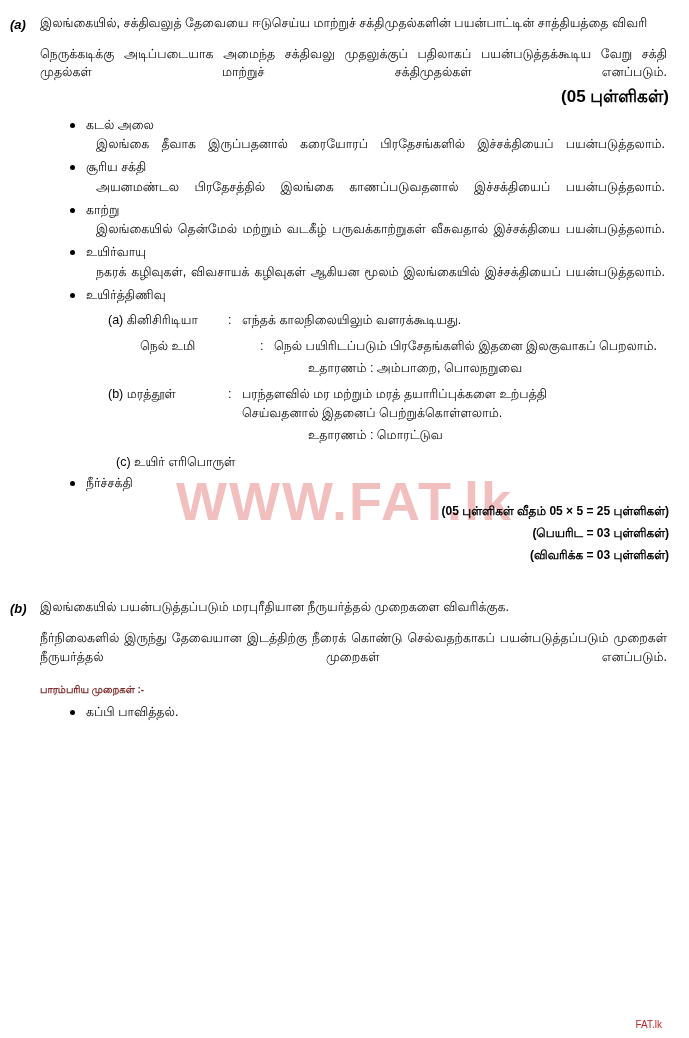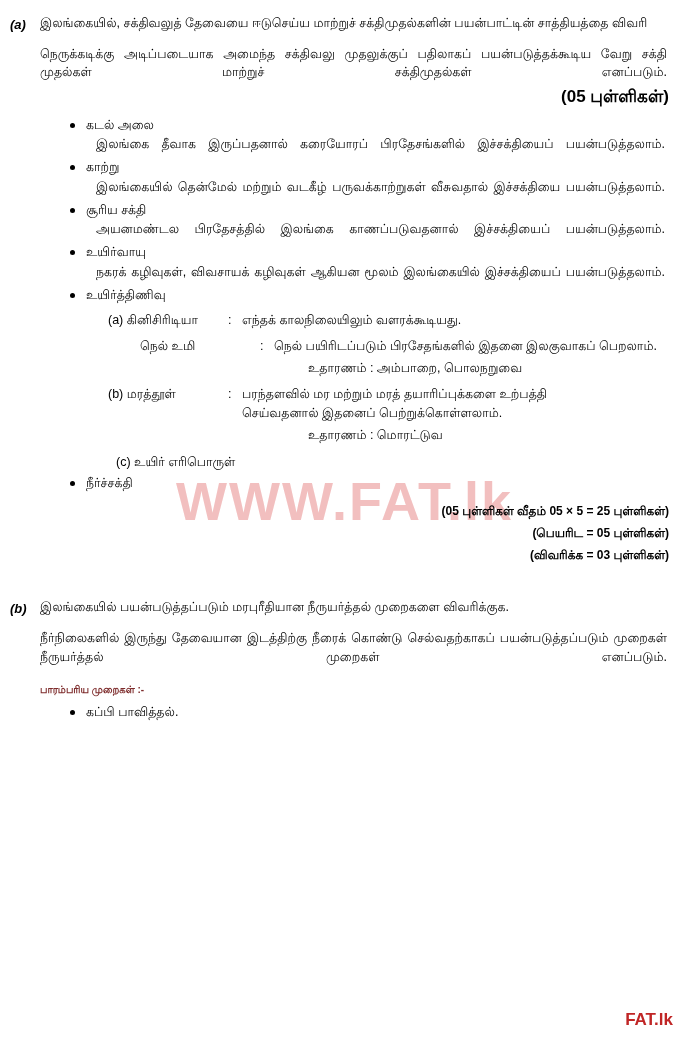--- a/index.html
+++ b/index.html
@@ -174,24 +174,24 @@
     padding-left: 16px;
   }
   ul.dashes > li::before {
     content: "-";
     position: absolute;
     left: 0;
     top: 0;
   }
   .footer {
     position: absolute;
-    right: 16px;
+    right: 27px;
     bottom: 8px;
-    font-weight: bold;
-    font-size: 17px;
+    font-weight: normal;
+    font-size: 10px;
     color: #c02626;
     z-index: 10;
   }
 </style>
 </head>
 <body>
 
 <div class="page">
 
   <div class="watermark">WWW.FAT.lk</div>
@@ -205,26 +205,26 @@
 
     <div class="para j">நெருக்கடிக்கு அடிப்படையாக அமைந்த சக்திவலு முதலுக்குப் பதிலாகப் பயன்படுத்தக்கூடிய வேறு சக்தி முதல்கள் மாற்றுச் சக்திமுதல்கள் எனப்படும்.</div>
     <div class="marks-right">(05 புள்ளிகள்)</div>
 
     <ul class="bullets">
       <li>
         <div class="bhead">கடல் அலை</div>
         <div class="bbody sp">இலங்கை தீவாக இருப்பதனால் கரையோரப் பிரதேசங்களில் இச்சக்தியைப் பயன்படுத்தலாம்.</div>
       </li>
       <li>
+        <div class="bhead">சூரிய சக்தி</div>
+        <div class="bbody sp">அயனமண்டல பிரதேசத்தில் இலங்கை காணப்படுவதனால் இச்சக்தியைப் பயன்படுத்தலாம்.</div>
+      </li>
+      <li>
         <div class="bhead">காற்று</div>
         <div class="bbody sp">இலங்கையில் தென்மேல் மற்றும் வடகீழ் பருவக்காற்றுகள் வீசுவதால் இச்சக்தியை பயன்படுத்தலாம்.</div>
-      </li>
-      <li>
-        <div class="bhead">சூரிய சக்தி</div>
-        <div class="bbody sp">அயனமண்டல பிரதேசத்தில் இலங்கை காணப்படுவதனால் இச்சக்தியைப் பயன்படுத்தலாம்.</div>
       </li>
       <li>
         <div class="bhead">உயிர்வாயு</div>
         <div class="bbody sp">நகரக் கழிவுகள், விவசாயக் கழிவுகள் ஆகியன மூலம் இலங்கையில் இச்சக்தியைப் பயன்படுத்தலாம்.</div>
       </li>
       <li>
         <div class="bhead">உயிர்த்திணிவு</div>
 
         <div class="subrow">
           <div class="lbl">(a) கினிசிரிடியா</div>
@@ -249,21 +249,21 @@
 
         <div class="plain-sub">(c) உயிர் எரிபொருள்</div>
       </li>
       <li>
         <div class="bhead">நீர்ச்சக்தி</div>
       </li>
     </ul>
 
     <div class="marks-group">
       <div>(05 புள்ளிகள்  வீதம் 05 × 5 = 25 புள்ளிகள்)</div>
-      <div>(பெயரிட  = 05 புள்ளிகள்)</div>
+      <div>(பெயரிட  = 03 புள்ளிகள்)</div>
       <div>(விவரிக்க = 03  புள்ளிகள்)</div>
     </div>
 
     <div class="section-b">
       <div class="qblock">
         <div class="qlabel">(b)</div>
         <div class="qtext">இலங்கையில் பயன்படுத்தப்படும் மரபுரீதியான நீருயர்த்தல் முறைகளை விவரிக்குக.</div>
       </div>
 
       <div class="para j">நீர்நிலைகளில் இருந்து தேவையான இடத்திற்கு நீரைக் கொண்டு செல்வதற்காகப் பயன்படுத்தப்படும் முறைகள் நீருயர்த்தல் முறைகள் எனப்படும்.</div>

